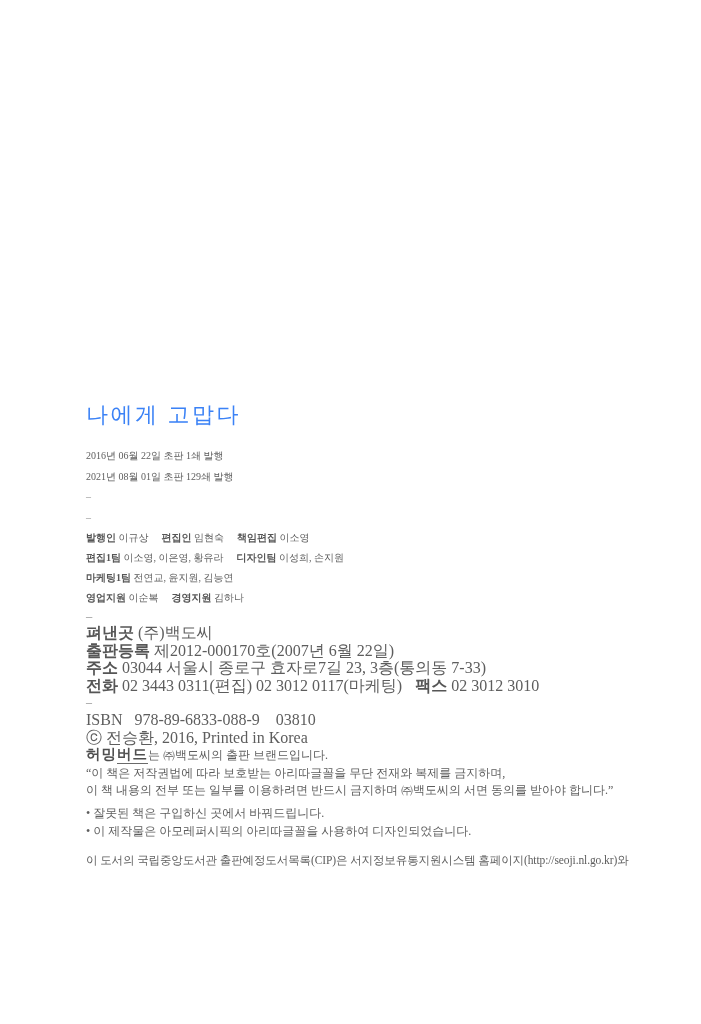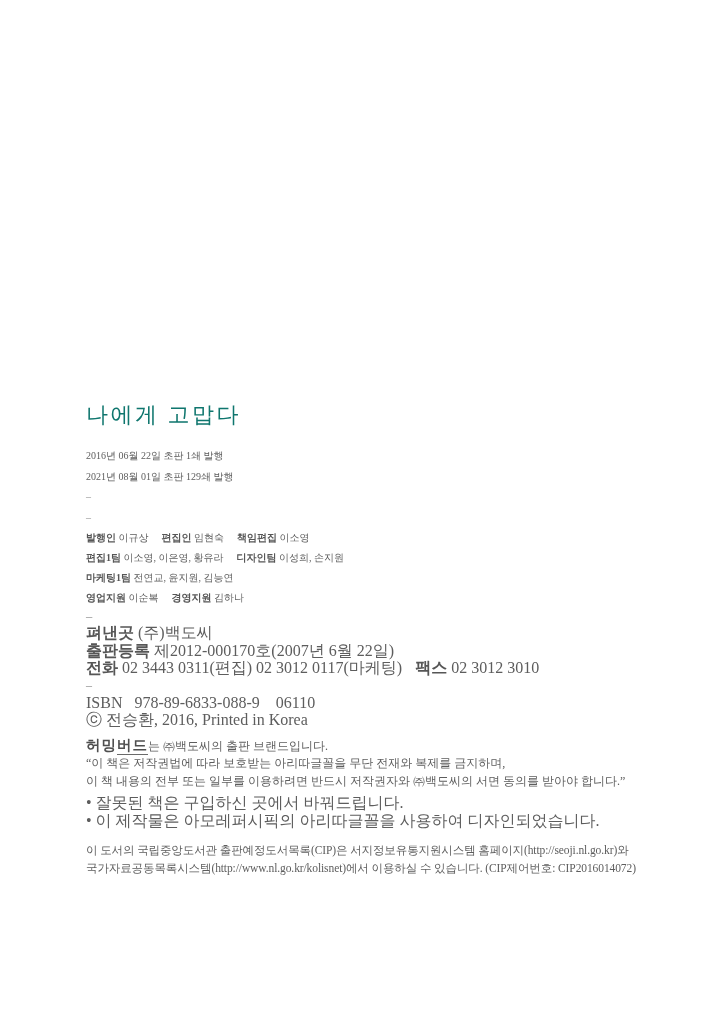--- a/index.html
+++ b/index.html
@@ -7,39 +7,39 @@
     position:relative;
     width:701px;height:1024px;
     margin:0 auto;
     background:#ffffff;
     overflow:hidden;
     font-family:"Liberation Serif","DejaVu Serif",serif;
     color:#5d5d5d;
   }
   .content{position:absolute;left:86px;top:400px;right:18px;}
   .title{
-    font-size:22px;font-weight:400;color:#0f766e;
+    font-size:22px;font-weight:400;color:#3b82f6;
     letter-spacing:2.5px;line-height:30px;
     margin:0 0 16px 0;
   }
   .line{margin:0;white-space:pre;}
   .lh-top .line, .divider.top{line-height:20.5px;font-size:10px;}
   .lh-staff .line{line-height:20px;font-size:10px;}
   .lh-bot .line, .divider.bot{line-height:17.5px;font-size:16px;}
   .divider{margin:0;color:#8a8a8a;white-space:pre;}
   .divider.mid{line-height:16px;font-size:12.5px;}
   .divider.bot4{line-height:17px;font-size:12px;}
   .lb{font-weight:700;color:#565656;}
   .seg-gap{display:inline-block;width:13px;}
-  .brand{margin-top:8px;}
+  .brand{}
   .brand .line{line-height:17.5px;font-size:12px;}
   .brand-logo{font-size:14.5px;font-weight:600;color:#4f4f4f;letter-spacing:1px;}
   .brand-underline{border-bottom:1px solid #6a6a6a;padding-bottom:1px;}
   .notes{margin-top:4px;}
-  .notes .line{line-height:18px;font-size:16px;}
+  .notes .line{line-height:18px;font-size:12px;}
   .cip{margin-top:12px;}
   .cip .line{line-height:17.5px;font-size:11.5px;letter-spacing:-0.1px;}
 </style>
 </head>
 <body>
 
 <div class="page">
   <div class="content">
 
     <h1 class="title">나에게 고맙다</h1>
@@ -59,42 +59,42 @@
         <p class="line"><span class="lb">편집1팀</span> <span>이소영, 이은영, 황유라</span><span class="seg-gap"></span><span class="lb">디자인팀</span> <span>이성희, 손지원</span></p>
         <p class="line"><span class="lb">마케팅1팀</span> <span>전연교, 윤지원, 김능연</span></p>
         <p class="line"><span class="lb">영업지원</span> <span>이순복</span><span class="seg-gap"></span><span class="lb">경영지원</span> <span>김하나</span></p>
       </div>
 
     <p class="divider mid">–</p>
 
     <div class="sec lh-bot">
         <p class="line"><span class="lb">펴낸곳</span> <span>(주)백도씨</span></p>
         <p class="line"><span class="lb">출판등록</span> <span>제2012-000170호(2007년 6월 22일)</span></p>
+        <p class="line"><span class="lb">주소</span> <span>03044 서울시 종로구 효자로7길 23, 3층(통의동 7-33)</span></p>
         <p class="line"><span class="lb">전화</span> <span>02 3443 0311(편집) 02 3012 0117(마케팅)</span><span class="seg-gap"></span><span class="lb">팩스</span> <span>02 3012 3010</span></p>
       </div>
 
     <p class="divider bot4">–</p>
 
     <div class="sec lh-bot">
-        <p class="line">ISBN   978-89-6833-088-9    06110</p>
+        <p class="line">ISBN   978-89-6833-088-9    03810</p>
         <p class="line">ⓒ 전승환, 2016, Printed in Korea</p>
       </div>
 
     <div class="sec brand">
       <p class="line"><span class="brand-logo"><span>허밍</span><span class="brand-underline">버드</span></span><span>는 ㈜백도씨의 출판 브랜드입니다.</span></p>
       <div>
           <p class="line">“이 책은 저작권법에 따라 보호받는 아리따글꼴을 무단 전재와 복제를 금지하며,</p>
-          <p class="line">이 책 내용의 전부 또는 일부를 이용하려면 반드시 저작권자와 ㈜백도씨의 서면 동의를 받아야 합니다.”</p>
+          <p class="line">이 책 내용의 전부 또는 일부를 이용하려면 반드시 금지하며 ㈜백도씨의 서면 동의를 받아야 합니다.”</p>
         </div>
     </div>
 
     <div class="sec notes">
         <p class="line">• 잘못된 책은 구입하신 곳에서 바꿔드립니다.</p>
         <p class="line">• 이 제작물은 아모레퍼시픽의 아리따글꼴을 사용하여 디자인되었습니다.</p>
       </div>
 
     <div class="sec cip">
         <p class="line">이 도서의 국립중앙도서관 출판예정도서목록(CIP)은 서지정보유통지원시스템 홈페이지(http://seoji.nl.go.kr)와</p>
-        <p class="line">국가자료공동목록시스템(http://www.nl.go.kr/kolisnet)에서 이용하실 수 있습니다. (CIP제어번호: CIP2016014072)</p>
       </div>
 
   </div>
 </div>
 
 </body></html>

